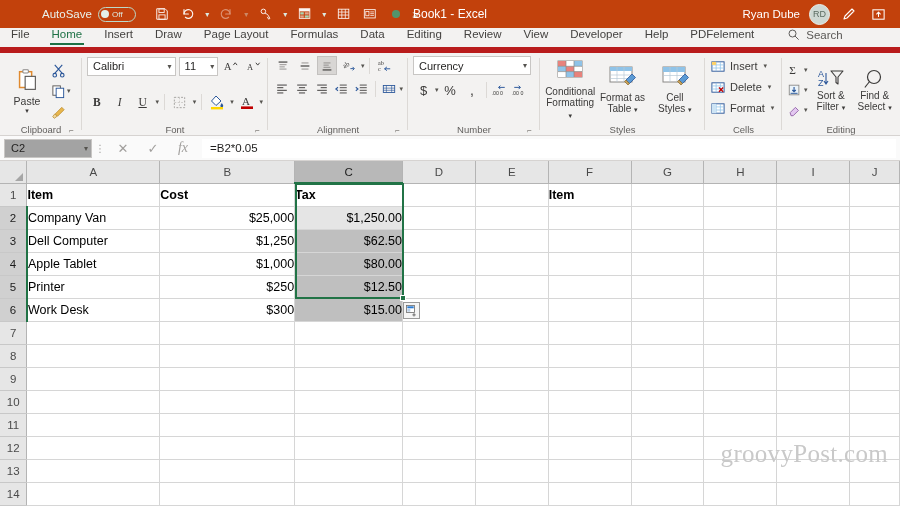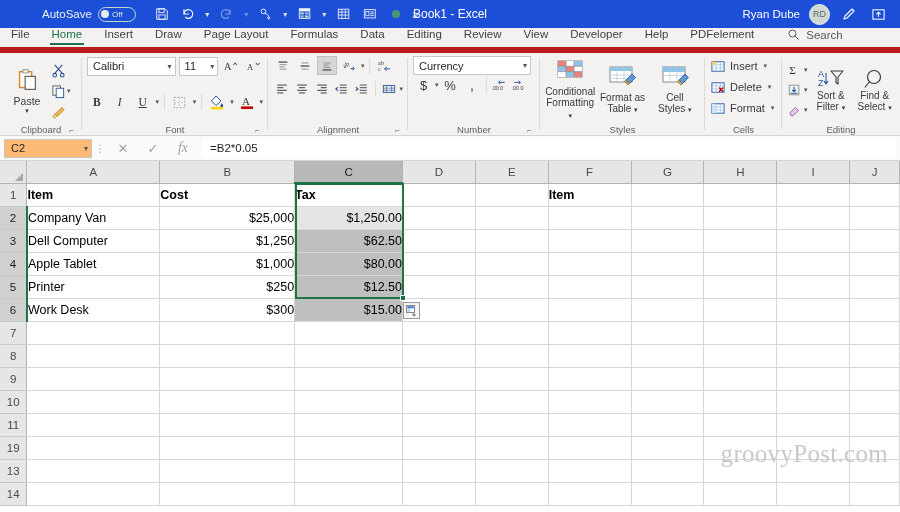--- a/index.html
+++ b/index.html
@@ -6,21 +6,21 @@
   html, body {
     width: 900px; height: 512px;
     overflow: hidden;
     font-family: "Liberation Sans", sans-serif;
     background: #ffffff;
   }
   #app { position: relative; width: 900px; height: 512px; }
 
   
   .titlebar {
-    height: 28px; background: #1d4ed8;
+    height: 28px; background: #c2410c;
     display: flex; align-items: center;
     color: #ffffff; font-size: 11.5px;
     position: relative;
   }
   .autosave-wrap { display:flex; align-items:center; gap:6px; margin-left:42px; }
   .autosave-label { font-size: 11.5px; color:#e8f2ec; }
   .toggle {
     width: 38px; height: 15px; border-radius: 8px;
     border: 1px solid #bcd9c9; display:flex; align-items:center;
     padding: 0 2px; gap:3px; background: transparent;
@@ -116,21 +116,21 @@
     font-size:11.5px; color:#3b3a39;
   }
   .fsep { width:1px; height:16px; background:#dcd9d6; margin:0 2px; }
 
   
   .align-body { display:flex; flex-direction:column; gap:4px; padding: 5px 5px 0 7px; }
   .abtn { width:20px; height:19px; display:flex; align-items:center; justify-content:center; }
   .abtn.on { background:#d8d6d4; border:1px solid #c3c1bf; }
 
   
-  .num-body { display:flex; flex-direction:column; padding: 5px 6px 0 7px; }
+  .num-body { display:flex; flex-direction:column; gap:5px; padding: 5px 6px 0 7px; }
 
   
   .styles-body { display:flex; align-items:flex-start; gap:2px; padding: 2px 5px 0 6px; }
   .sbtn { width:56px; display:flex; flex-direction:column; align-items:center; }
   .sbtn .stxt { font-size:10px; color:#3b3a39; line-height:11.5px; text-align:center; }
 
   
   .cells-body { display:flex; flex-direction:column; gap:1px; padding: 5px 4px 0 7px; }
   .crow { display:flex; align-items:center; gap:4px; height:20px; }
   .crow .ctxt { font-size:11px; color:#3b3a39; }
@@ -142,21 +142,21 @@
   .erow { display:flex; align-items:center; gap:2px; height:19px; }
   .ebig { width:46px; display:flex; flex-direction:column; align-items:center; padding-top:2px; }
   .ebig .etxt { font-size:10px; color:#3b3a39; line-height:11.5px; text-align:center; }
 
   
   .fbar {
     height: 25px; background:#fafafa; display:flex; align-items:center;
     border-bottom:1px solid #d6d3d1; padding: 0 4px; gap:0;
   }
   .namebox {
-    width: 88px; height:19px; border:1px solid #c8c6c4; background:#fdba74;
+    width: 88px; height:19px; border:1px solid #c8c6c4; background:#a3a3a3;
     display:flex; align-items:center; padding: 0 3px 0 6px; font-size:11px; color:#201f1e;
   }
   .namebox .nv { flex:1; }
   .namebox .nc { font-size:8px; color:#55534f; }
   .fb-dots { width:16px; text-align:center; font-size:10px; color:#a19f9d; }
   .fb-btn { width:30px; height:22px; display:flex; align-items:center; justify-content:center; color:#a19f9d; font-size:13px; }
   .fb-input {
     flex:1; height:19px; background:#fff; display:flex; align-items:center;
     padding-left:8px; font-size:11.5px; color:#201f1e; margin-left:4px;
   }
@@ -871,21 +871,21 @@
             <td class="cell"></td>
             <td class="cell"></td>
             <td class="cell"></td>
             <td class="cell"></td>
             <td class="cell"></td>
             <td class="cell"></td>
             <td class="cell"></td>
             <td class="cell"></td>
         </tr>
         <tr>
-          <td class="rowhead">19</td>
+          <td class="rowhead">12</td>
           <td class="cell"></td>
             <td class="cell"></td>
             <td class="cell"></td>
             <td class="cell"></td>
             <td class="cell"></td>
             <td class="cell"></td>
             <td class="cell"></td>
             <td class="cell"></td>
             <td class="cell"></td>
             <td class="cell"></td>

